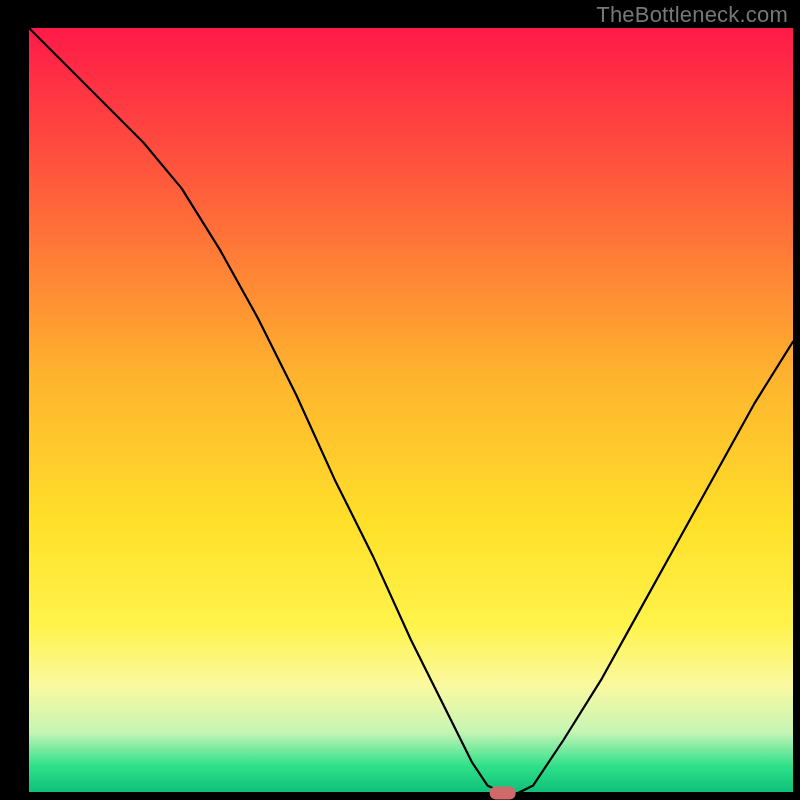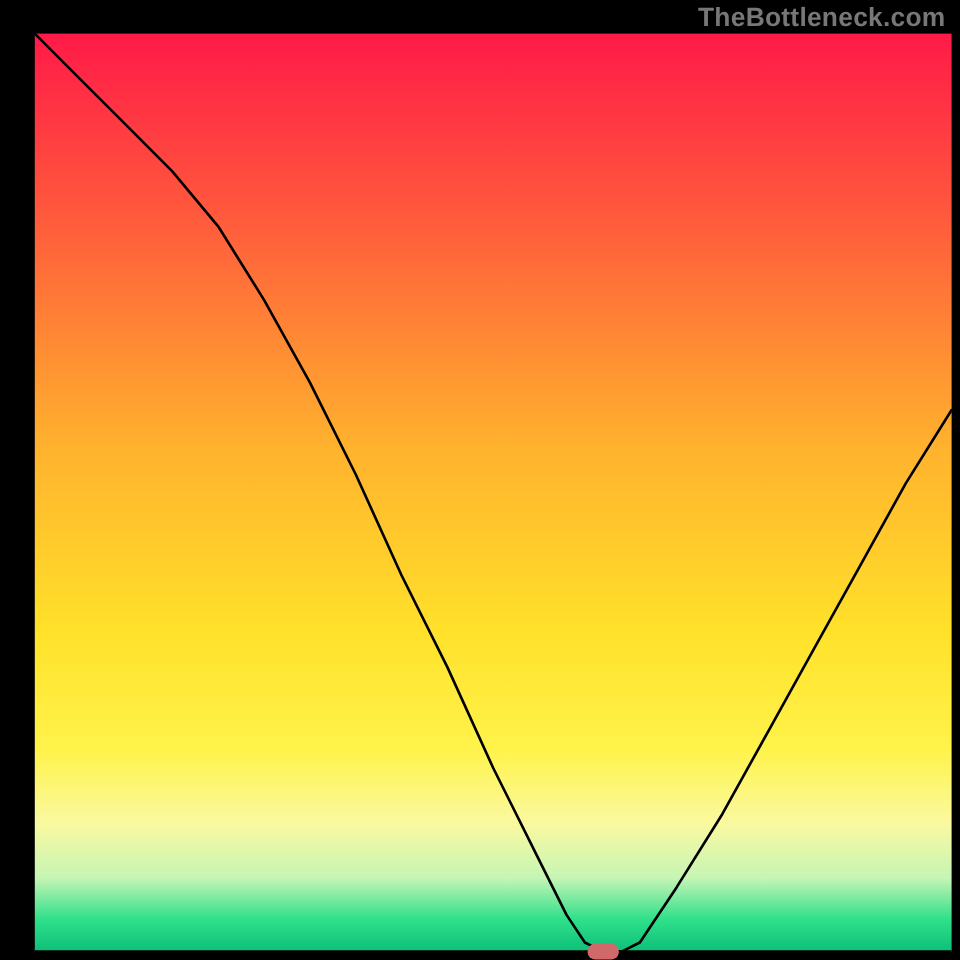--- a/index.html
+++ b/index.html
@@ -15,21 +15,21 @@
     width: 800px;
     height: 800px;
   }
   .watermark {
     position: absolute;
     top: 2px;
     right: 12px;
     color: #777;
     font-family: Arial, Helvetica, sans-serif;
     font-size: 22px;
-    font-weight: 700;
+    font-weight: 400;
     letter-spacing: 0.2px;
     z-index: 10;
   }
   svg.plot {
     position: absolute;
     left: 0;
     top: 0;
     width: 800px;
     height: 800px;
   }

